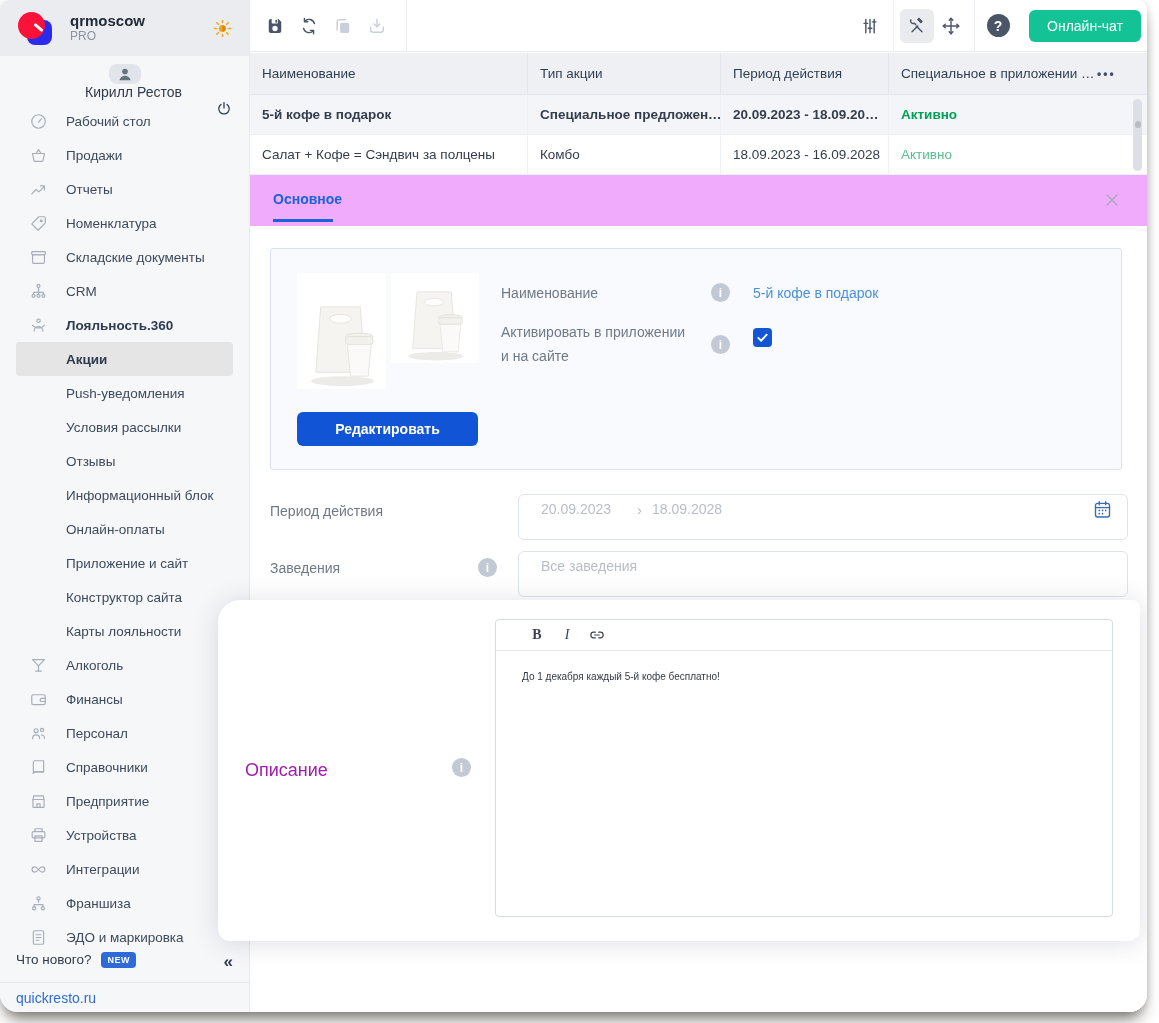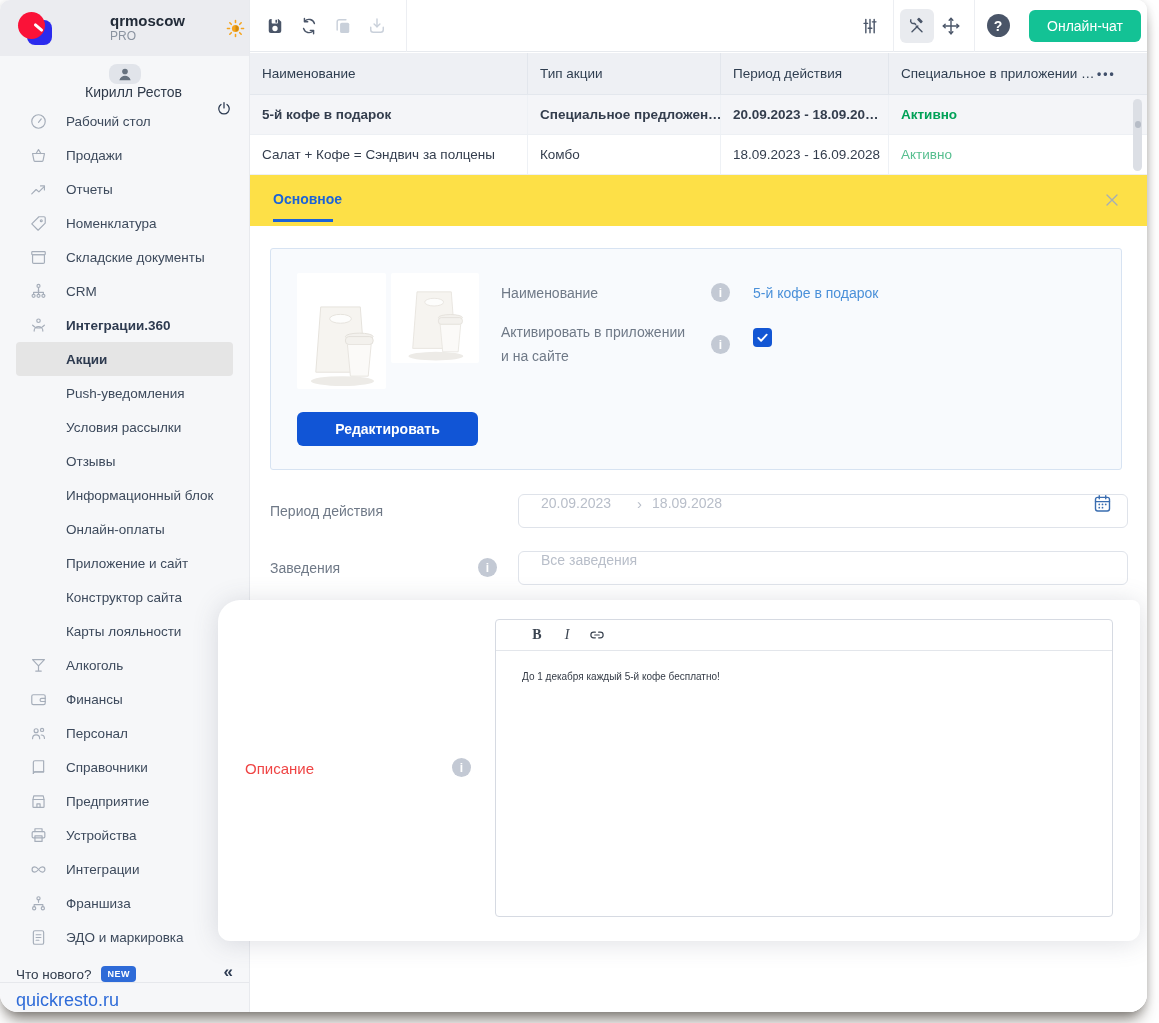--- a/index.html
+++ b/index.html
@@ -3,45 +3,45 @@
 <meta charset="utf-8">
 <style>
   html,body{margin:0;padding:0;background:#fff;}
   *{box-sizing:border-box;}
   .stage{position:relative;width:1159px;height:1023px;font-family:"Liberation Sans",sans-serif;}
   .window{position:absolute;left:0;top:0;width:1147px;height:1012px;background:#fff;
     border-radius:10px 10px 18px 18px;overflow:hidden;
     box-shadow:0 2px 8px rgba(0,0,0,.16),0 12px 16px -5px rgba(118,112,105,.85);}
   
   .sidebar{position:absolute;left:0;top:0;width:250px;height:100%;background:#f6f7f9;border-right:1px solid #e8eaee;}
-  .side-brand{height:56px;background:#ebecf0;display:flex;align-items:center;padding:0 16px;gap:40px;}
+  .side-brand{height:56px;background:#ebecf0;display:flex;align-items:center;padding:0 16px;}
   .logo{position:relative;width:38px;height:36px;flex:0 0 auto;}
   .logo .sq{position:absolute;right:2px;bottom:1px;width:25px;height:25px;background:#2b2bee;border-radius:8px;}
   .logo .circ{position:absolute;left:2px;top:2px;width:27px;height:27px;background:#fa1238;border-radius:50%;}
   .logo .slash{position:absolute;left:17px;top:16px;width:11px;height:3px;background:#fff;border-radius:2px;transform:rotate(40deg);}
   .brand-text{margin-left:16px;line-height:1.15;}
   .brand-name{font-size:15px;font-weight:bold;color:#222b38;}
   .brand-plan{font-size:12px;color:#8a93a0;}
   .theme-btn{margin-left:auto;display:flex;align-items:center;cursor:pointer;}
   .side-user{height:38px;margin-top:8px;display:flex;align-items:center;padding:0 16px;cursor:pointer;flex-direction:column;}
   .ava-box{width:32px;height:32px;border-radius:8px;background:#e1e4ea;display:flex;align-items:center;justify-content:center;}
   .user-name{margin-left:18px;font-size:14px;color:#2f3a4a;}
   .power{margin-left:auto;color:#2d3b52;display:flex;}
   .side-menu{position:absolute;top:104px;left:0;right:0;}
   .side-item{height:34px;display:flex;align-items:center;padding-left:28px;font-size:13.5px;color:#3d4a5c;cursor:pointer;}
   .side-item .side-icon{width:20px;height:20px;color:#a6aeba;display:flex;align-items:center;justify-content:center;flex:0 0 auto;}
   .side-item .side-label{margin-left:18px;white-space:nowrap;}
   .side-item.sub{padding-left:66px;}
   .side-item.sub .side-label{margin-left:0;}
   .side-item.bold{font-weight:bold;color:#2e3b50;}
   .side-item.active{background:#e5e5e5;border-radius:4px;margin:0 16px;padding-left:50px;font-weight:bold;color:#2e3b50;}
-  .side-whatsnew{position:absolute;left:0;right:0;top:952px;height:30px;display:flex;align-items:flex-end;padding:0 16px;font-size:13.5px;color:#2f3a4a;cursor:pointer;}
+  .side-whatsnew{position:absolute;left:0;right:0;top:952px;height:30px;display:flex;align-items:flex-start;padding:0 16px;font-size:13.5px;color:#2f3a4a;cursor:pointer;}
   .new-badge{margin-left:10px;background:#2e6bd8;color:#fff;font-size:9px;font-weight:bold;padding:3px 6px;border-radius:4px;letter-spacing:.5px;}
   .collapse{margin-left:auto;font-size:17px;font-weight:bold;color:#2d3b52;cursor:pointer;}
-  .side-sitelink{position:absolute;left:0;right:0;top:982px;height:36px;display:flex;align-items:center;padding:0 16px;border-top:1px solid #e6e8ec;font-size:18px;color:#2e6bd8;cursor:pointer;}
+  .side-sitelink{position:absolute;left:0;right:0;top:982px;height:30px;display:flex;align-items:center;padding:0 16px;border-top:1px solid #e6e8ec;font-size:14px;color:#2e6bd8;cursor:pointer;}
   
   .main{position:absolute;left:250px;top:0;right:0;bottom:0;background:#fff;}
   .toolbar{position:relative;height:52px;border-bottom:1px solid #e7eaee;display:flex;align-items:center;background:#fff;}
   .tb{width:34px;height:34px;display:flex;align-items:center;justify-content:center;color:#4a5568;cursor:pointer;border-radius:6px;}
   .tb.light{color:#c9d0da;}
   .tb.sel{background:#e9ebef;}
   .vdiv{width:1px;height:52px;background:#eceef2;margin:0 6px;}
   .tb-left{display:flex;align-items:center;margin-left:8px;}
   .tb-right{display:flex;align-items:center;margin-left:auto;margin-right:6px;}
   .help-c{width:23px;height:23px;border-radius:50%;background:#4a5568;color:#fff;font-weight:bold;font-size:14px;display:flex;align-items:center;justify-content:center;}
@@ -54,42 +54,42 @@
   .th-dots{width:50px;font-weight:bold;color:#41506b;letter-spacing:1.5px;font-size:12px;cursor:pointer;}
   .trow{position:absolute;left:0;right:0;height:40px;display:flex;align-items:center;font-size:13.5px;color:#333d4d;background:#fff;border-bottom:1px solid #edf0f4;cursor:pointer;}
   .trow .td{padding-left:12px;height:100%;display:flex;align-items:center;border-right:1px solid #eef1f5;overflow:hidden;white-space:nowrap;}
   .trow .td.c3{border-right:none;}
   .trow.sel{background:#f4f5f8;font-weight:bold;}
   .st-green{color:#56be8f;}
   .trow.sel .st-green{color:#00a157;}
   .tscroll{position:absolute;right:5px;top:99px;width:9px;height:72px;border-radius:5px;background:#dcdfe5;cursor:pointer;}
   .tscroll::after{content:"";position:absolute;left:1.5px;right:1.5px;top:22px;height:7px;border-radius:3px;background:#b7bdc7;}
   
-  .dhead{position:absolute;top:175px;left:0;right:0;height:60px;background:#fde047;border-bottom:1px solid #e6e9ee;}
+  .dhead{position:absolute;top:175px;left:0;right:0;height:60px;background:#f0abfc;border-bottom:1px solid #e6e9ee;}
   .tab{position:absolute;left:23px;top:16px;color:#1b63d8;font-weight:bold;font-size:14px;cursor:pointer;}
   .tab::after{content:"";position:absolute;left:0;width:60px;bottom:-15px;height:3px;background:#1b63d8;}
   .dclose{position:absolute;right:25px;top:15px;width:20px;height:20px;color:#a3adb8;cursor:pointer;display:flex;}
   .content{position:absolute;top:226px;left:0;right:0;bottom:0;background:#fff;}
   .promo-card{position:absolute;left:20px;top:22px;width:852px;height:222px;background:#f8fafd;border:1px solid #d7e3f2;border-radius:3px;}
   .pimg{position:absolute;background:#fff;border-radius:2px;overflow:hidden;}
   .pimg1{left:26px;top:24px;width:89px;height:116px;}
   .pimg2{left:120px;top:24px;width:88px;height:90px;}
   .fld-label{position:absolute;color:#6f7987;font-size:14px;}
   .info{width:19px;height:19px;border-radius:50%;background:#c3c9d4;color:#fff;font-size:12px;font-weight:bold;display:flex;align-items:center;justify-content:center;cursor:pointer;font-style:normal;}
   .name-link{position:absolute;left:482px;top:36px;font-size:14px;color:#4a90d9;cursor:pointer;}
   .checkbox{position:absolute;left:482px;top:79px;width:19px;height:19px;background:#1356d4;border-radius:4px;display:flex;align-items:center;justify-content:center;cursor:pointer;}
   .edit-btn{position:absolute;left:26px;top:163px;width:181px;height:34px;background:#1155d6;color:#fff;border:none;border-radius:6px;font-size:14px;font-weight:bold;font-family:inherit;cursor:pointer;}
-  .finput{position:absolute;left:268px;width:610px;height:34px;border:1px solid #dfe3ea;border-radius:6px;background:#fff;display:flex;align-items:center;padding:0 14px 16px 22px;font-size:14px;color:#b8bec9;cursor:text;}
+  .finput{position:absolute;left:268px;width:610px;height:46px;border:1px solid #dfe3ea;border-radius:6px;background:#fff;display:flex;align-items:center;padding:0 14px 16px 22px;font-size:14px;color:#b8bec9;cursor:text;}
   .fi-period{top:268px;}
   .fi-venues{top:325px;}
   .chev{margin:0 10px 0 26px;color:#b8bec9;font-size:15px;}
   .cal{margin-left:auto;color:#3a6db0;display:flex;cursor:pointer;}
   
   .desc-panel{position:absolute;left:218px;top:600px;width:922px;height:341px;background:#fff;border-radius:22px 8px 12px 12px;box-shadow:0 2px 26px rgba(70,80,100,.18);}
-  .desc-label{position:absolute;left:27px;top:160px;color:#ef4444;font-size:15px;}
+  .desc-label{position:absolute;left:27px;top:160px;color:#a21caf;font-size:18px;}
   .desc-info{position:absolute;left:234px;top:158px;}
   .editor{position:absolute;left:277px;top:19px;width:618px;height:298px;border:1px solid #d6dae2;border-radius:4px;background:#fff;}
   .ed-toolbar{height:31px;border-bottom:1px solid #e3e6eb;display:flex;align-items:center;padding-left:28px;}
   .ed-btn{width:26px;display:flex;align-items:center;justify-content:center;cursor:pointer;color:#3a4350;margin-right:4px;}
   .ed-b{font-weight:bold;font-size:14px;font-family:"Liberation Serif",serif;}
   .ed-i{font-style:italic;font-size:14px;font-family:"Liberation Serif",serif;}
   .ed-body{padding:20px 26px;font-size:10px;color:#333a45;cursor:text;height:calc(100% - 31px);}
   .dots3{letter-spacing:2px;}
   svg{display:block;}
 </style>
@@ -197,21 +197,21 @@
             <span class="side-label">CRM</span>
           </div>
           <div class="side-item bold">
             <span class="side-icon">
               <svg viewBox="0 0 24 24" width="19" height="19" fill="none" stroke="currentColor" stroke-width="1.5" stroke-linecap="round" stroke-linejoin="round">
                 <circle cx="12" cy="6" r="2.2"></circle>
                 <path d="M6.5 19a5.5 5.5 0 0111 0"></path>
                 <path d="M4.5 11.5a9.5 9.5 0 0015 0"></path>
               </svg>
             </span>
-            <span class="side-label">Интеграции.360</span>
+            <span class="side-label">Лояльность.360</span>
           </div>
           <div class="side-item sub active">
             <span class="side-label">Акции</span>
           </div>
           <div class="side-item sub">
             <span class="side-label">Push-уведомления</span>
           </div>
           <div class="side-item sub">
             <span class="side-label">Условия рассылки</span>
           </div>

